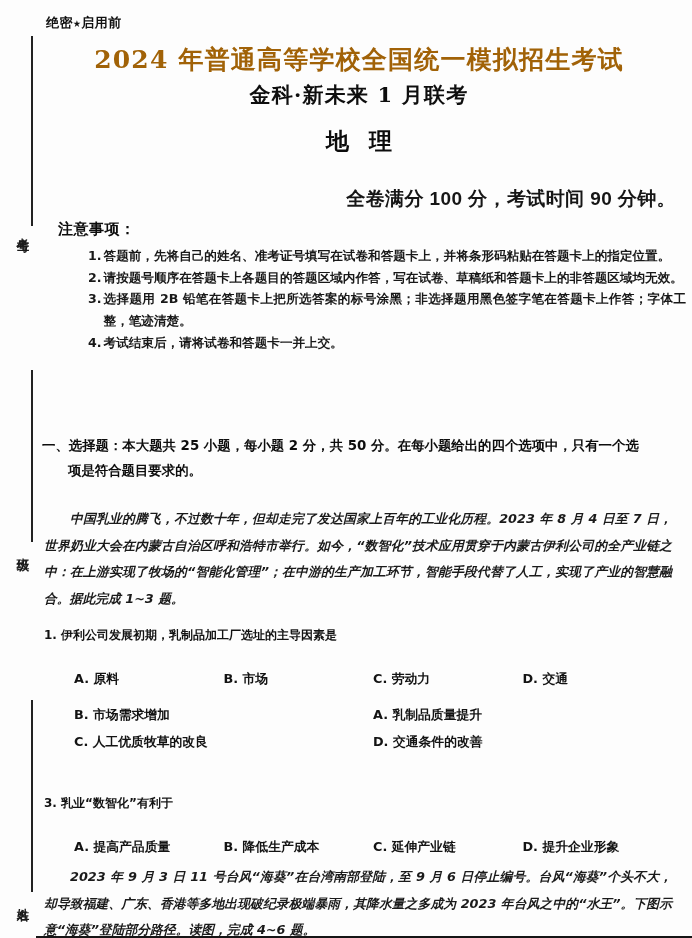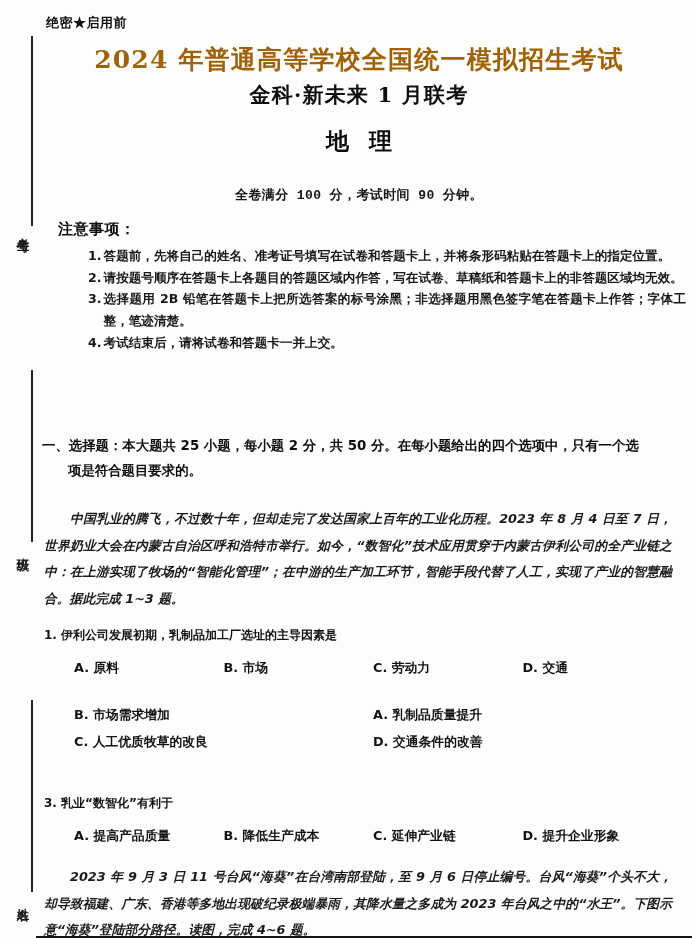--- a/index.html
+++ b/index.html
@@ -55,21 +55,21 @@
     left: 42px;
     top: 0;
     width: 634px;
     height: 938px;
   }
 
   .secret-line {
     position: absolute;
     left: 4px;
     top: 14px;
-    font-family: Liberation Sans, sans-serif;
+    font-family: Liberation Mono, monospace;
     font-size: 13px;
     font-weight: 700;
     letter-spacing: 0.5px;
     color: #111;
     text-align: center;
   }
 
   .title-block {
     position: absolute;
     left: 0;
@@ -104,23 +104,23 @@
     letter-spacing: 20px;
     text-indent: 20px;
     color: #0c0c0c;
   }
 
   .score-line {
     position: absolute;
     left: 0;
     top: 186px;
     width: 634px;
-    text-align: center;
-    font-family: Liberation Mono, monospace;
-    font-size: 13px;
+    text-align: right;
+    font-family: Liberation Sans, sans-serif;
+    font-size: 19px;
     font-weight: 700;
     letter-spacing: 0.4px;
     color: #161616;
   }
 
   
   .notes-wrap {
     position: absolute;
     left: 16px;
     top: 220px;
@@ -189,21 +189,21 @@
   .q-stem {
     font-family: "DejaVu Sans", "Liberation Sans", sans-serif;
     font-size: 12px;
     font-weight: 700;
     line-height: 1.6;
     color: #121212;
   }
   .opts {
     display: flex;
     padding-left: 30px;
-    margin-top: 15px;
+    margin-top: 26px;
     font-family: "DejaVu Sans", "Liberation Sans", sans-serif;
     font-size: 12.8px;
     font-weight: 600;
     color: #131313;
   }
   .opts.cols4 > div { flex: 0 0 25%; }
   .opts.cols2 > div { flex: 0 0 50%; }
   .opts-stack > .opts { margin-top: 10px; }
 
   .rule-bottom {

